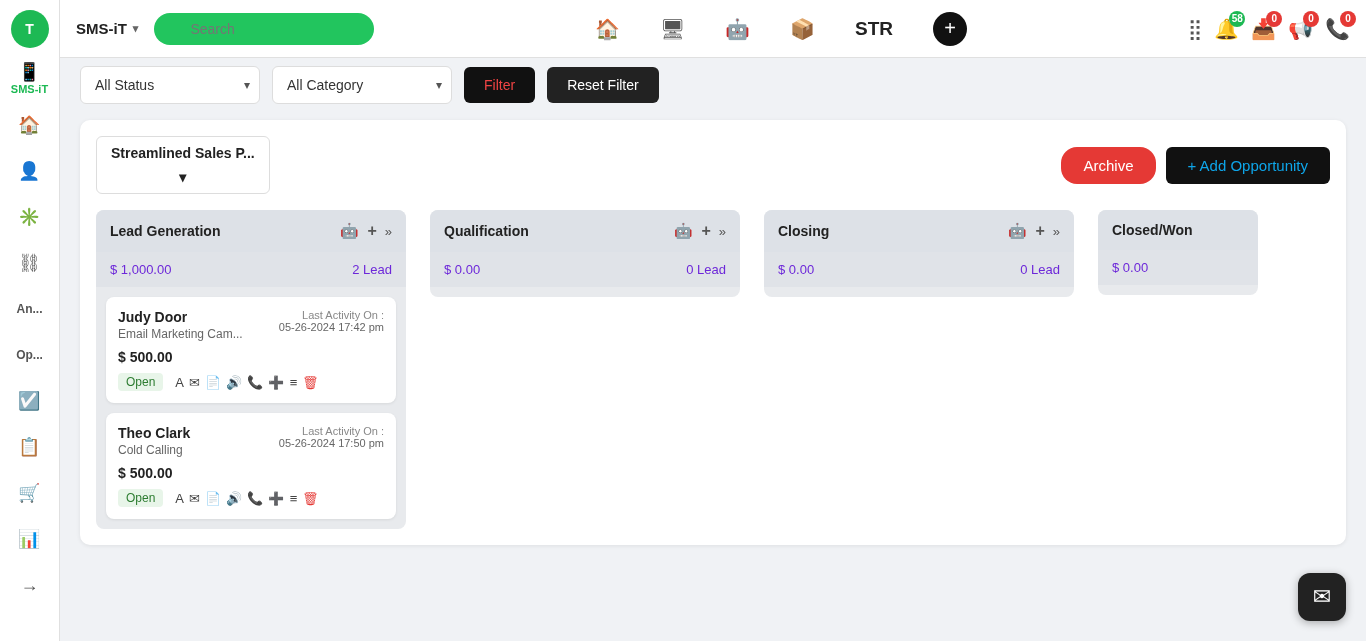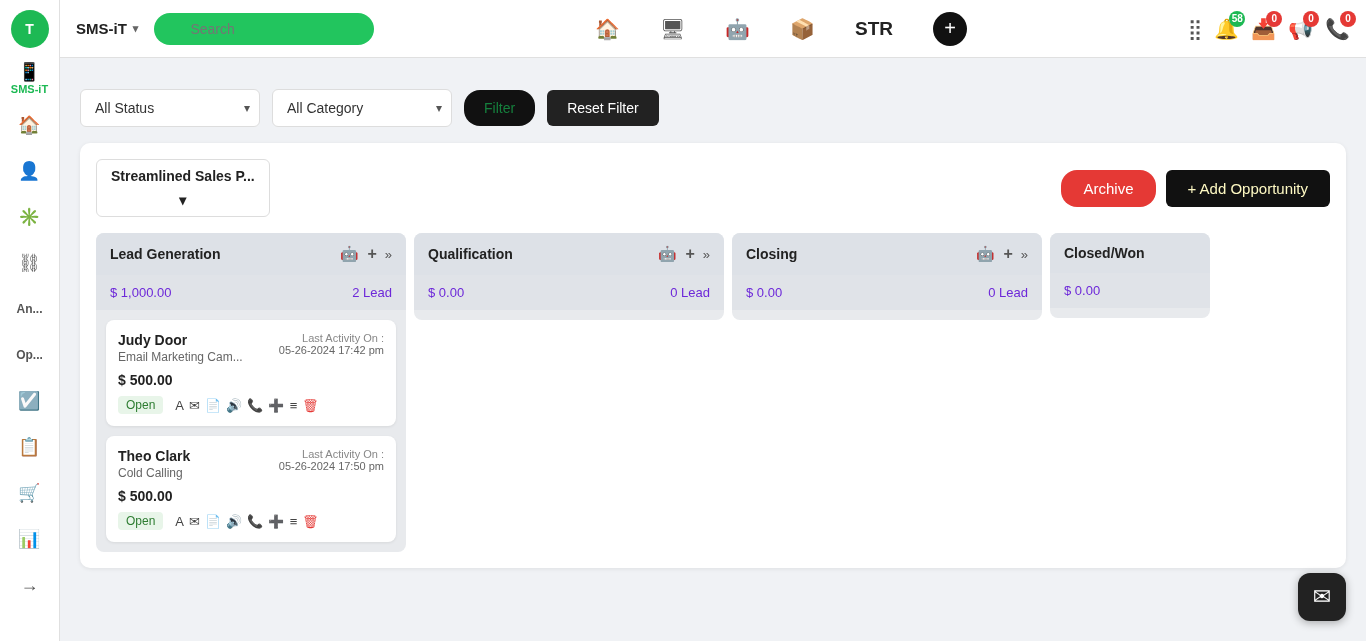--- a/index.html
+++ b/index.html
@@ -92,41 +92,41 @@
       position: absolute; top: -6px; right: -6px;
       background: #1db954; color: #fff;
       border-radius: 50%; width: 16px; height: 16px;
       font-size: 10px; display: flex; align-items: center; justify-content: center;
       font-weight: bold;
     }
     .badge.red { background: #e53935; }
 
     
     .content {
-      flex: 1; overflow-y: auto; padding: 31px 20px;
+      flex: 1; overflow-y: auto; padding: 8px 20px;
       background: #f0f2f5;
     }
 
     
     .filter-row {
       display: flex; align-items: center; gap: 12px; margin-bottom: 16px;
     }
     .filter-select {
       appearance: none; background: #fff; border: 1px solid #ddd;
       border-radius: 6px; padding: 10px 36px 10px 14px;
       font-size: 14px; color: #333; cursor: pointer; outline: none;
       min-width: 180px; position: relative;
     }
     .select-wrap { position: relative; display: inline-block; }
     .select-wrap .chevron-down {
       position: absolute; right: 10px; top: 50%; transform: translateY(-50%);
       font-size: 12px; color: #555; pointer-events: none;
     }
     .btn-filter {
-      background: #111; color: #15803d; border: none; border-radius: 16px;
+      background: #111; color: #ef4444; border: none; border-radius: 6px;
       padding: 10px 20px; font-size: 14px; cursor: pointer; font-weight: 500;
     }
     .btn-reset {
       background: #222; color: #fff; border: none; border-radius: 6px;
       padding: 10px 20px; font-size: 14px; cursor: pointer; font-weight: 500;
     }
 
     
     .pipeline-card {
       background: #fff; border-radius: 10px; padding: 16px;
@@ -142,29 +142,29 @@
     .pipeline-name {
       background: #fff; border: 1px solid #ddd; border-radius: 6px;
       padding: 8px 14px; font-size: 14px; font-weight: 600; color: #222;
       display: flex; align-items: center; gap: 8px; cursor: pointer; flex-direction: column;
     }
     .btn-archive {
       background: #e53935; color: #fff; border: none; border-radius: 16px;
       padding: 10px 22px; font-size: 15px; cursor: pointer; font-weight: 500;
     }
     .btn-add-opp {
-      background: #111; color: #fef9c3; border: none; border-radius: 6px;
+      background: #111; color: #0ea5e9; border: none; border-radius: 6px;
       padding: 10px 22px; font-size: 15px; cursor: pointer; font-weight: 500;
       display: flex; align-items: center; gap: 6px;
     }
     .pipeline-actions { display: flex; align-items: center; gap: 10px; }
 
     
     .kanban {
-      display: flex; gap: 8px; overflow-x: auto; align-items: flex-start;
+      display: flex; gap: 24px; overflow-x: auto; align-items: flex-start;
     }
     .kanban-col {
       background: #e8eaed; border-radius: 8px; min-width: 310px;
       padding: 0 0 10px 0; flex-shrink: 0;
     }
     .kanban-col-header {
       display: flex; align-items: center; gap: 8px;
       padding: 12px 14px; background: #dde1e7; border-radius: 8px 8px 0 0;
     }
     .col-title { font-size: 14px; font-weight: 600; color: #222; flex: 1; }

